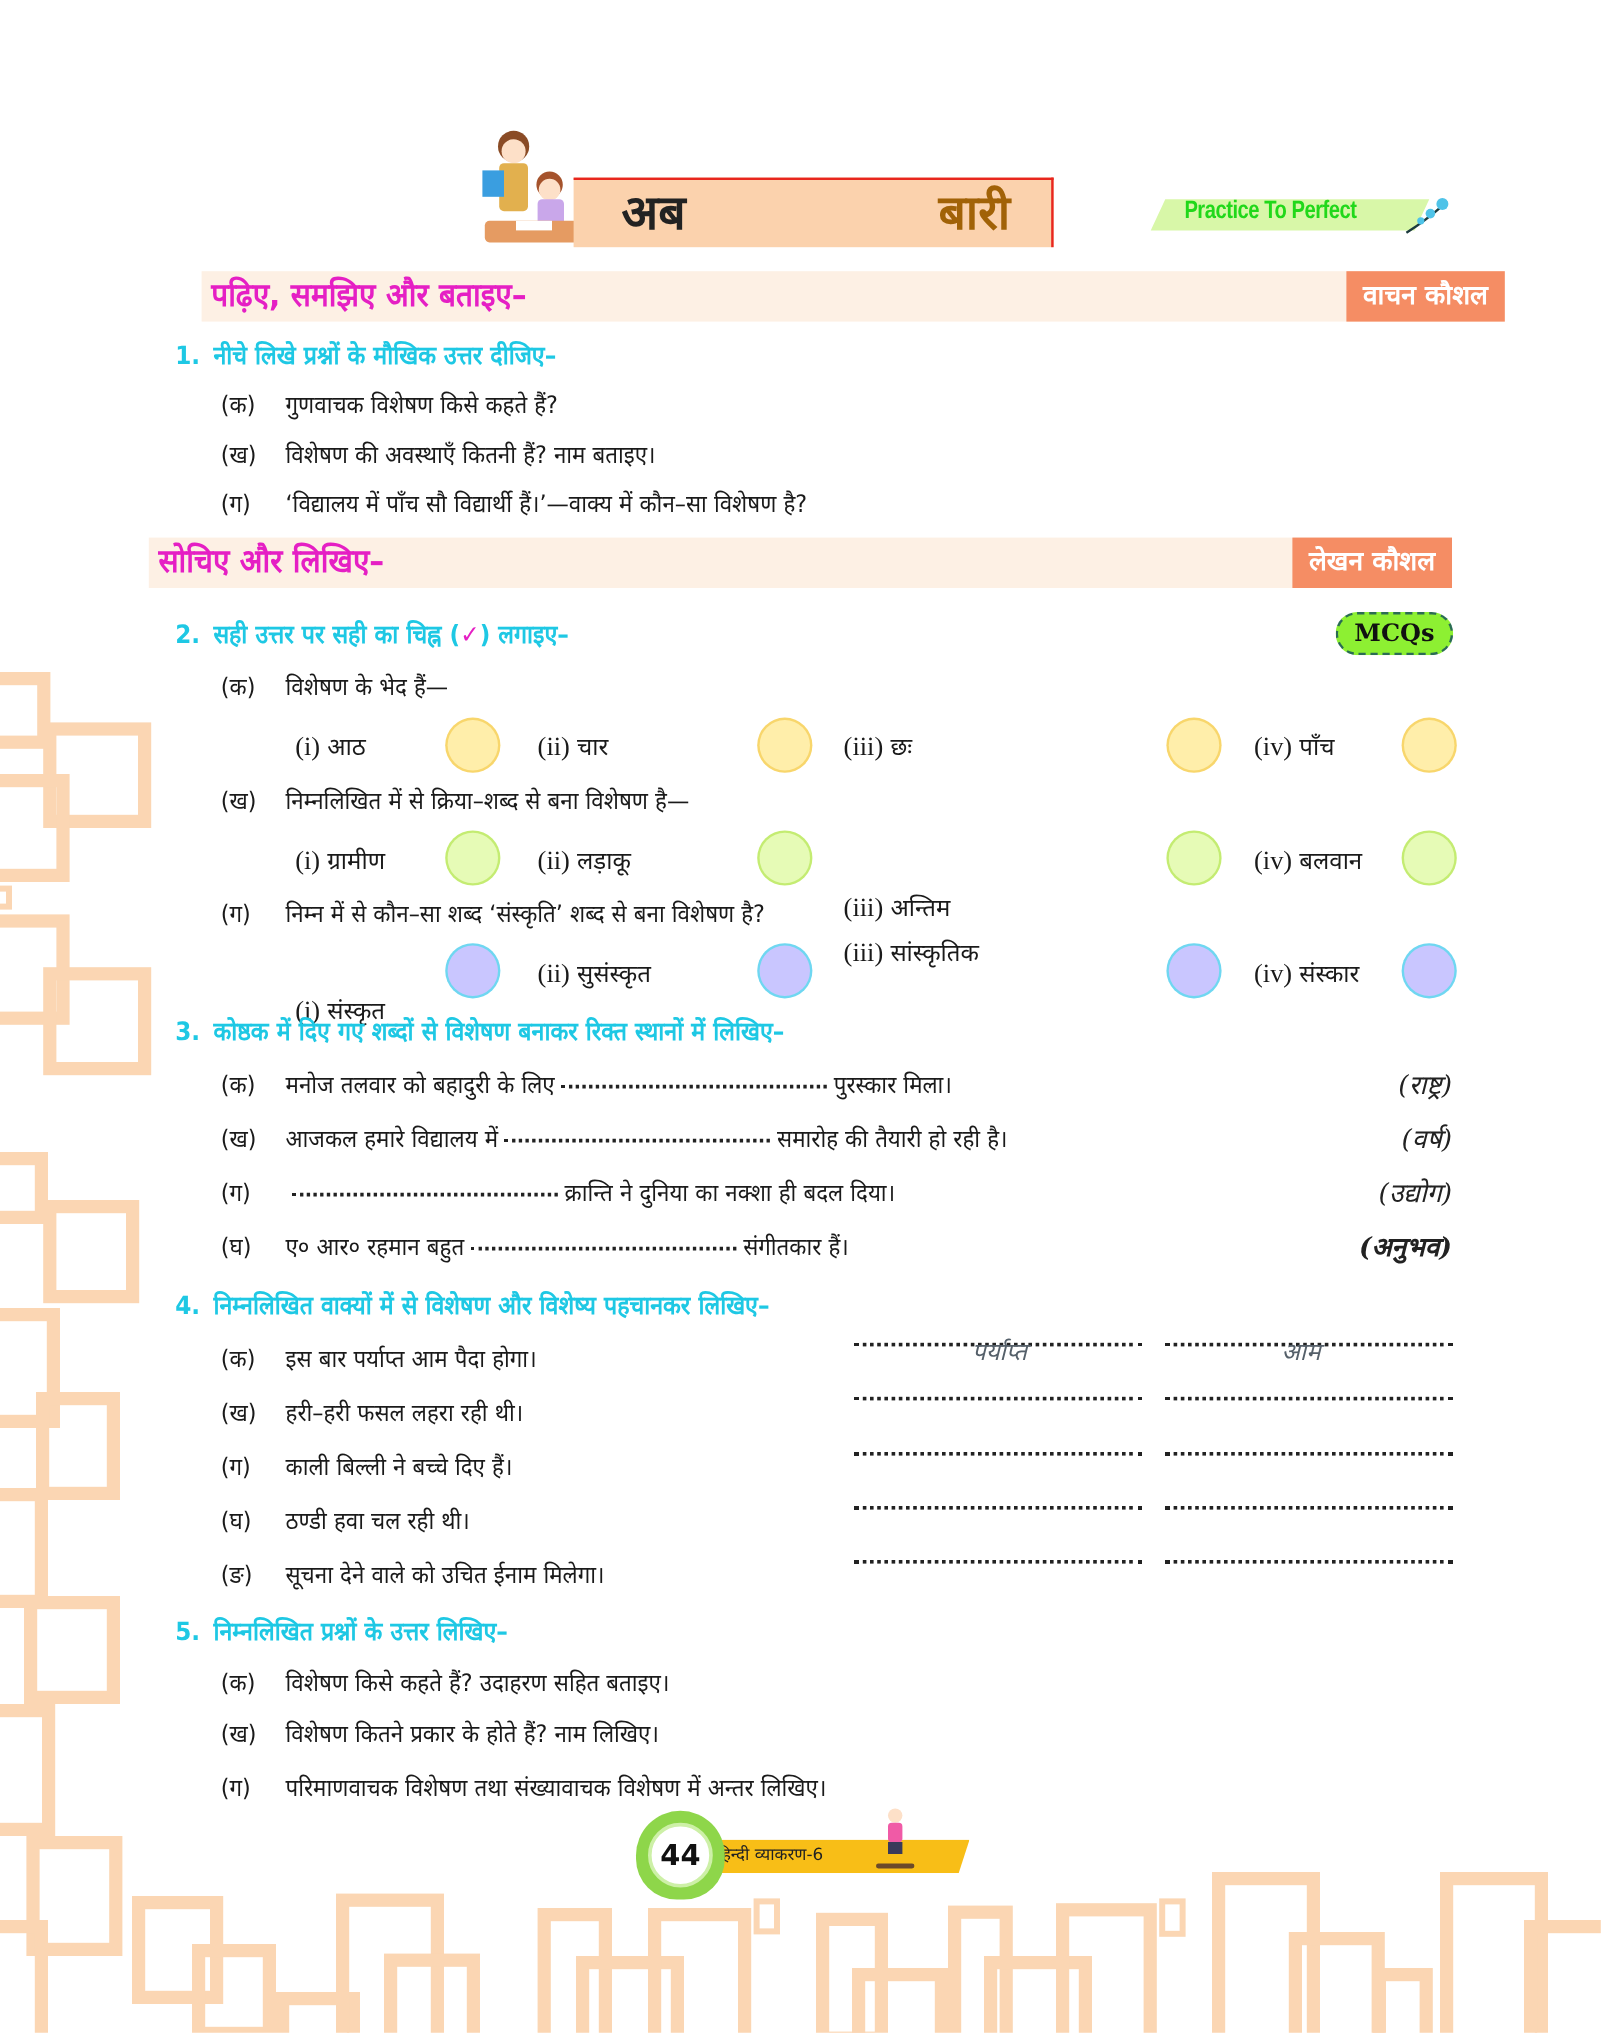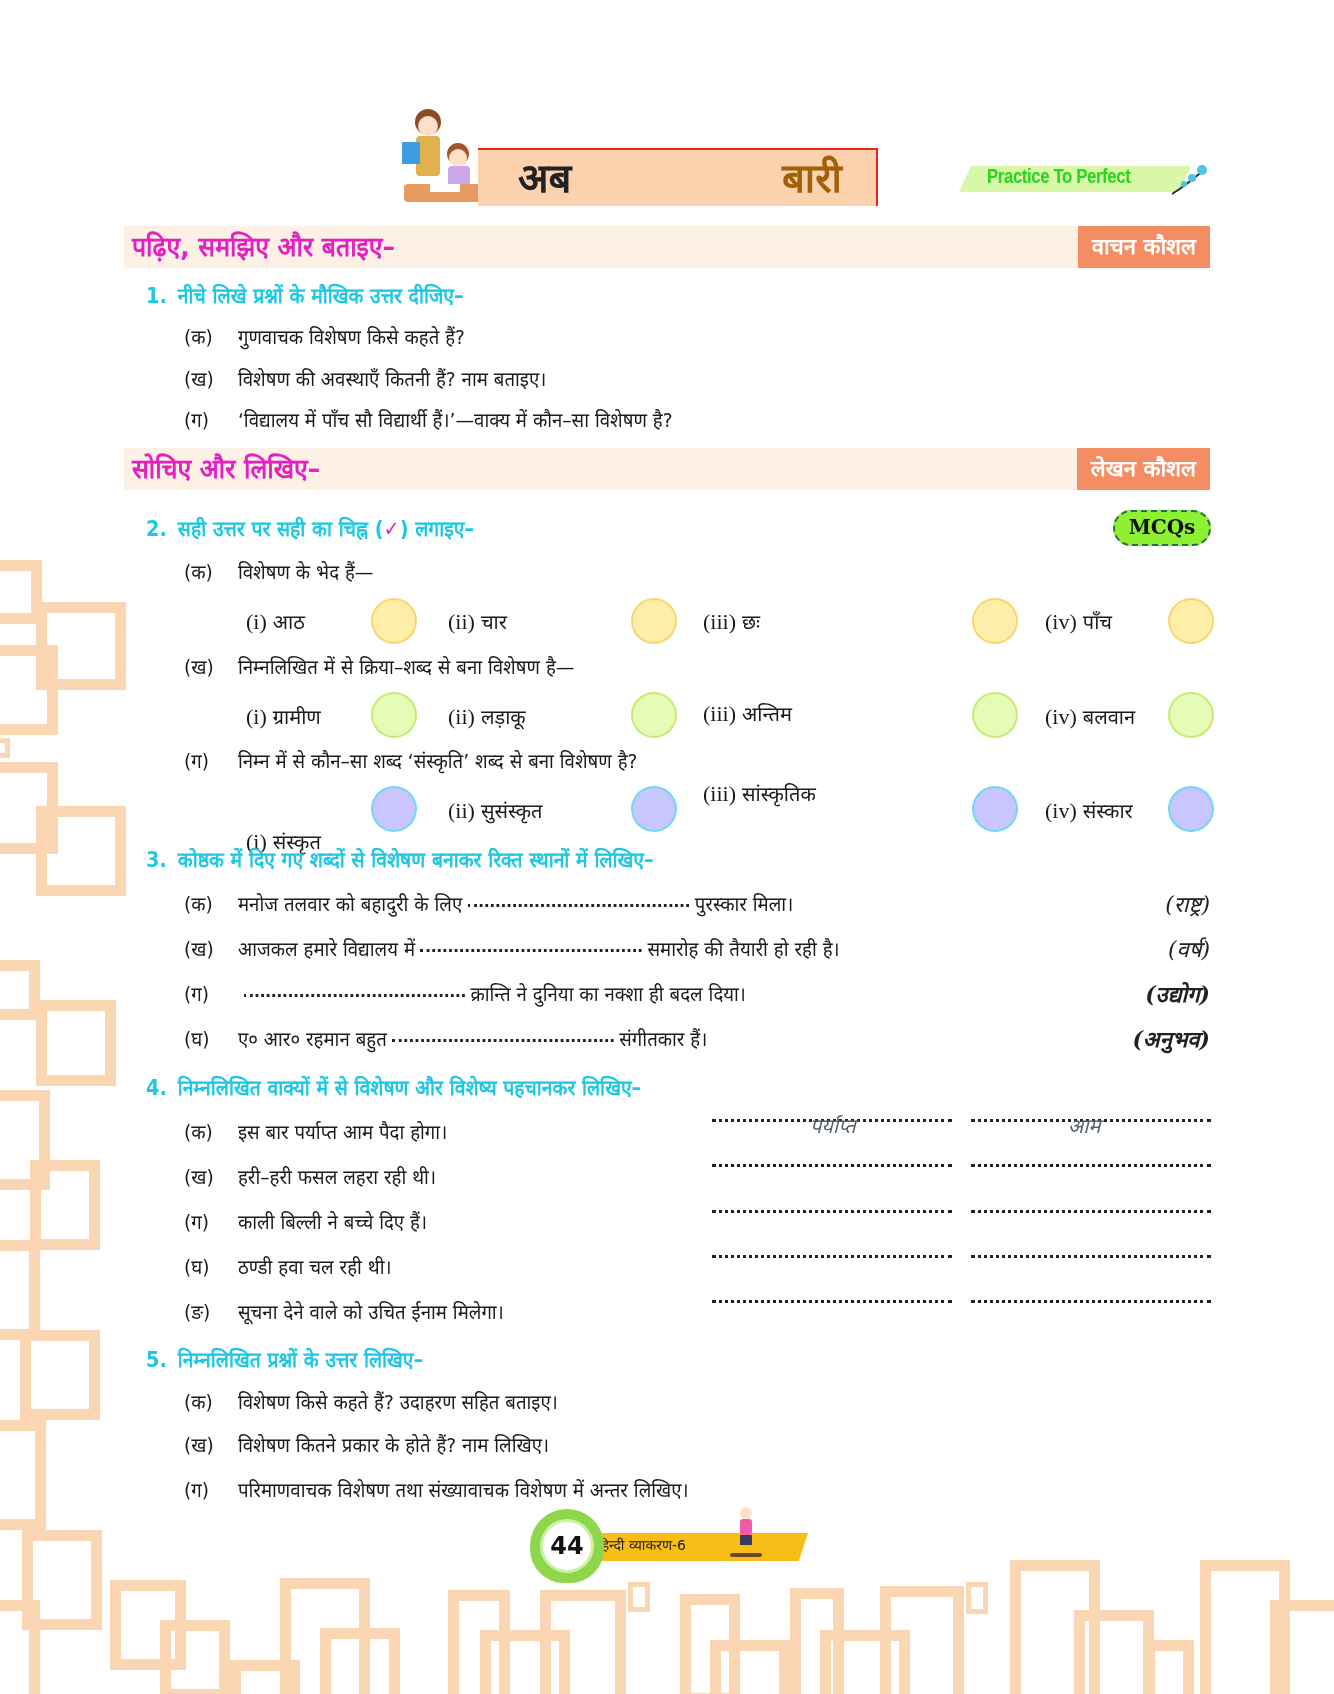--- a/index.html
+++ b/index.html
@@ -120,21 +120,21 @@
   <div class="bg"></div>
   <span class="txt">Practice To Perfect</span>
   <svg class="flower" viewBox="0 0 40 34">
     <path d="M2 32 Q18 22 36 6" stroke="#1c3b3e" stroke-width="2" fill="none"></path>
     <circle cx="32" cy="8" r="5" fill="#4fc3e8"></circle>
     <circle cx="22" cy="16" r="4" fill="#4fc3e8"></circle>
     <circle cx="14" cy="22" r="3" fill="#4fc3e8"></circle>
   </svg>
 </div>
 
-<div class="section-bar" style="top:226px;">
+<div class="section-bar" style="top:226px;margin-left:44px;">
   <span class="title">पढ़िए, समझिए और बताइए–</span>
   <span class="skill">वाचन कौशल</span>
 </div>
 
 <div class="q-head" style="top:281px;">
   <span class="num">1.</span><span>नीचे लिखे प्रश्नों के मौखिक उत्तर दीजिए–</span>
 </div>
 <div class="line" style="top:323px;">
   <span class="lbl">(क)</span><span>गुणवाचक विशेषण किसे कहते हैं?</span>
 </div>
@@ -167,21 +167,21 @@
 <div class="opt" style="left:1045px;top:608px;"><span class="rn">(iv)</span><span>पाँच</span></div>
 <div class="blob yellow" style="left:1170px;top:600px;"></div>
 
 <div class="line" style="top:653px;">
   <span class="lbl">(ख)</span><span>निम्नलिखित में से क्रिया–शब्द से बना विशेषण है—</span>
 </div>
 <div class="opt" style="left:246px;top:703px;"><span class="rn">(i)</span><span>ग्रामीण</span></div>
 <div class="blob green" style="left:373px;top:694px;"></div>
 <div class="opt" style="left:448px;top:703px;"><span class="rn">(ii)</span><span>लड़ाकू</span></div>
 <div class="blob green" style="left:633px;top:694px;"></div>
-<div class="opt" style="left:703px;top:700px;"><span class="rn">(iii)</span><span>अन्तिम</span></div>
+<div class="opt" style="left:703px;top:742px;"><span class="rn">(iii)</span><span>अन्तिम</span></div>
 <div class="blob green" style="left:974px;top:694px;"></div>
 <div class="opt" style="left:1045px;top:703px;"><span class="rn">(iv)</span><span>बलवान</span></div>
 <div class="blob green" style="left:1170px;top:694px;"></div>
 
 <div class="line" style="top:747px;">
   <span class="lbl">(ग)</span><span>निम्न में से कौन–सा शब्द ‘संस्कृति’ शब्द से बना विशेषण है?</span>
 </div>
 <div class="opt" style="left:246px;top:828px;"><span class="rn">(i)</span><span>संस्कृत</span></div>
 <div class="blob purple" style="left:373px;top:788px;"></div>
 <div class="opt" style="left:448px;top:797px;"><span class="rn">(ii)</span><span>सुसंस्कृत</span></div>
@@ -200,21 +200,21 @@
 <span class="hint" style="top:888px;">(राष्ट्र)</span>
 
 <div class="line" style="top:935px;">
   <span class="lbl">(ख)</span><span>आजकल हमारे विद्यालय में</span><span class="dots" style="width:238px;"></span><span>समारोह की तैयारी हो रही है।</span>
 </div>
 <span class="hint" style="top:933px;">(वर्ष)</span>
 
 <div class="line" style="top:980px;">
   <span class="lbl">(ग)</span><span class="dots" style="width:238px;"></span><span>क्रान्ति ने दुनिया का नक्शा ही बदल दिया।</span>
 </div>
-<span class="hint" style="top:978px;font-weight:bold;">(उद्योग)</span>
+<span class="hint" style="top:978px;">(उद्योग)</span>
 
 <div class="line" style="top:1025px;">
   <span class="lbl">(घ)</span><span>ए० आर० रहमान बहुत</span><span class="dots" style="width:238px;"></span><span>संगीतकार हैं।</span>
 </div>
 <span class="hint" style="top:1023px;font-weight:bold;">(अनुभव)</span>
 
 <div class="q-head" style="top:1073px;">
   <span class="num">4.</span><span>निम्नलिखित वाक्यों में से विशेषण और विशेष्य पहचानकर लिखिए–</span>
 </div>
 

